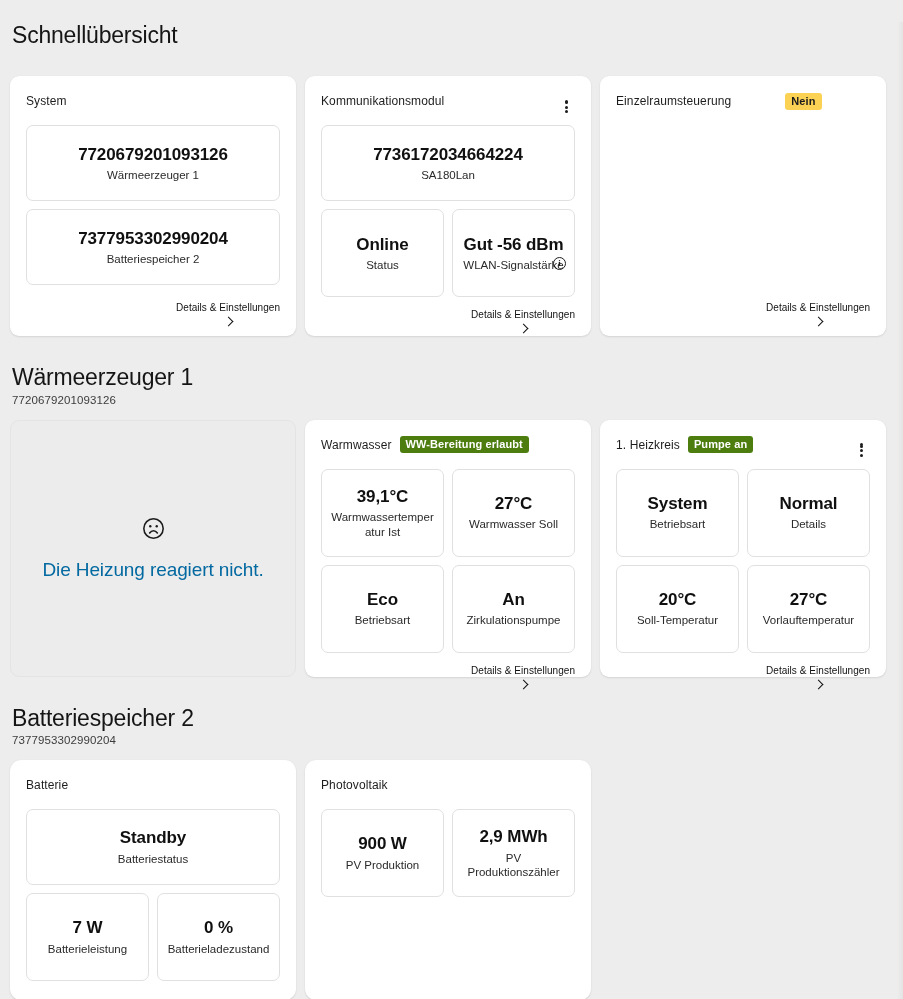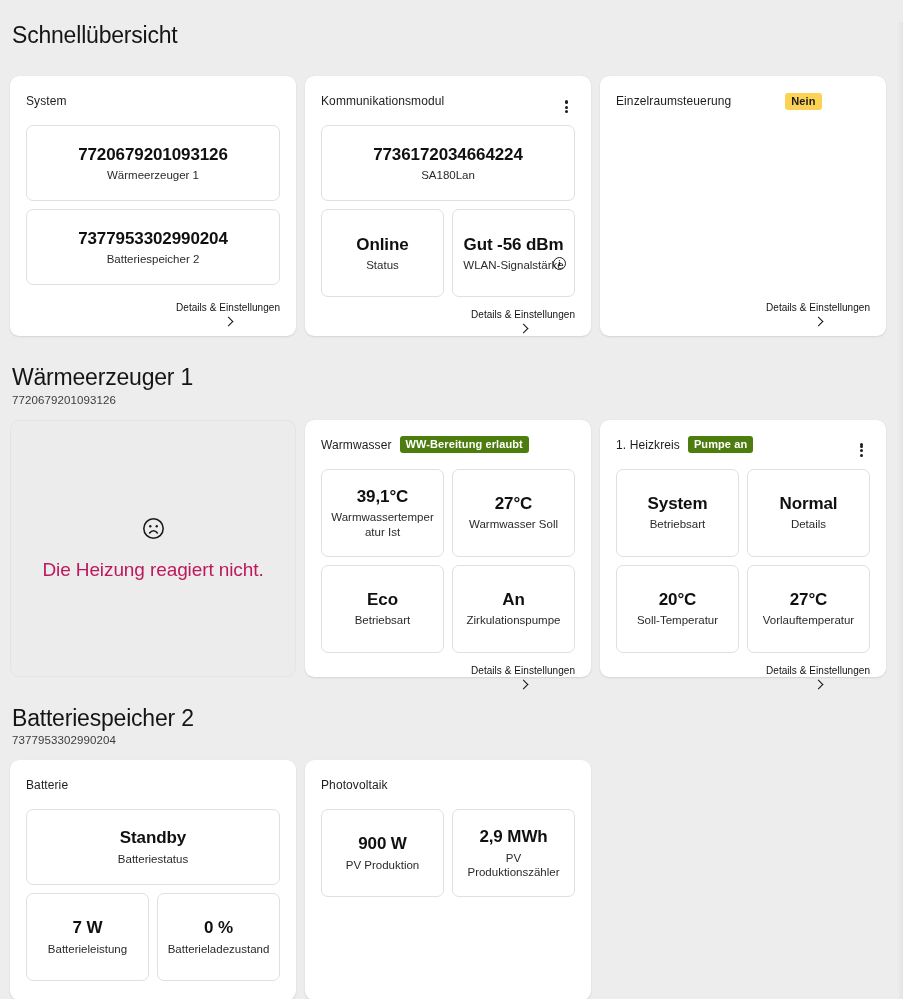--- a/index.html
+++ b/index.html
@@ -183,29 +183,29 @@
     padding: 20px;
     height: 257px;
   }
   .sad-face {
     width: 25px; height: 25px;
     margin-bottom: 18px;
   }
   .error-text {
     font-size: 19px;
     font-weight: 400;
-    color: #be185d;
+    color: #0369a1;
     letter-spacing: -0.1px;
     text-align: center;
   }
 
   
   .row1 .card { height: 260px; }
   .row2 .card { height: 257px; }
-  .row3 .card { height: 240px; }
+  .row3 .card { height: 240px; border-radius: 11px; }
   .right-fade {
     position: absolute;
     top: 0; bottom: 0; right: 0;
     width: 6px;
     background: linear-gradient(to right, rgba(0,0,0,0) 0%, rgba(0,0,0,0.04) 100%);
     pointer-events: none;
   }
 </style>
 </head>
 <body>

